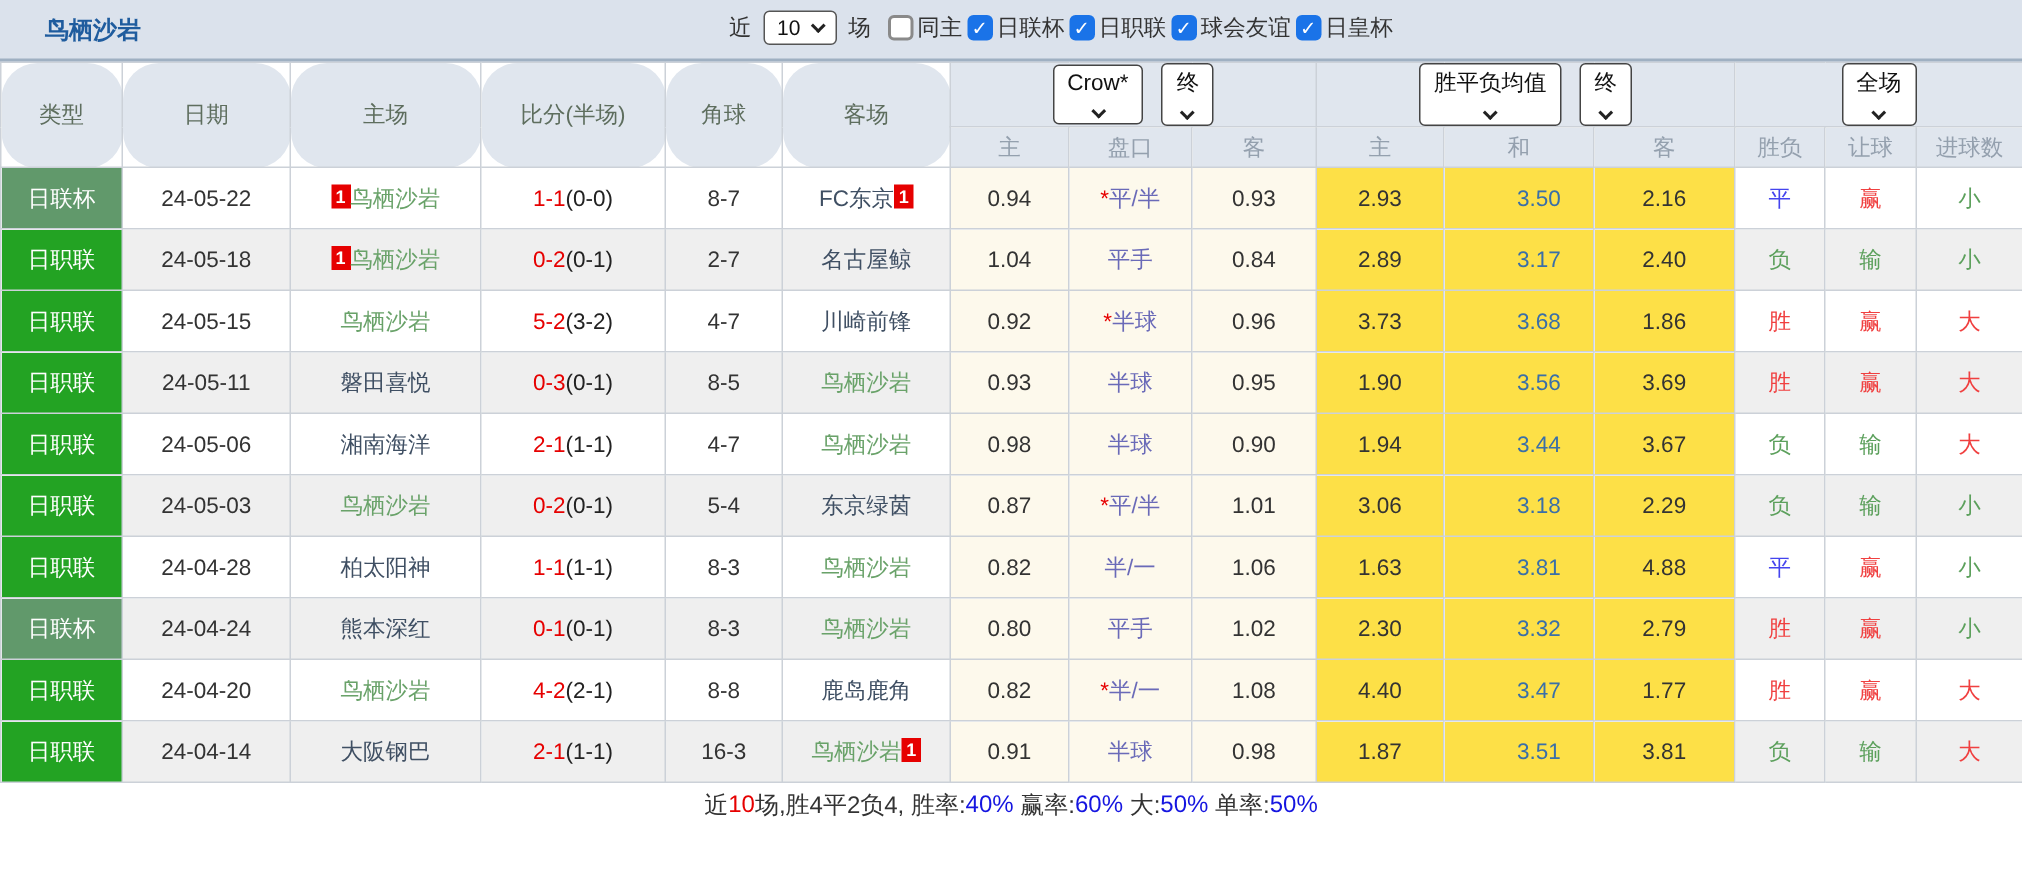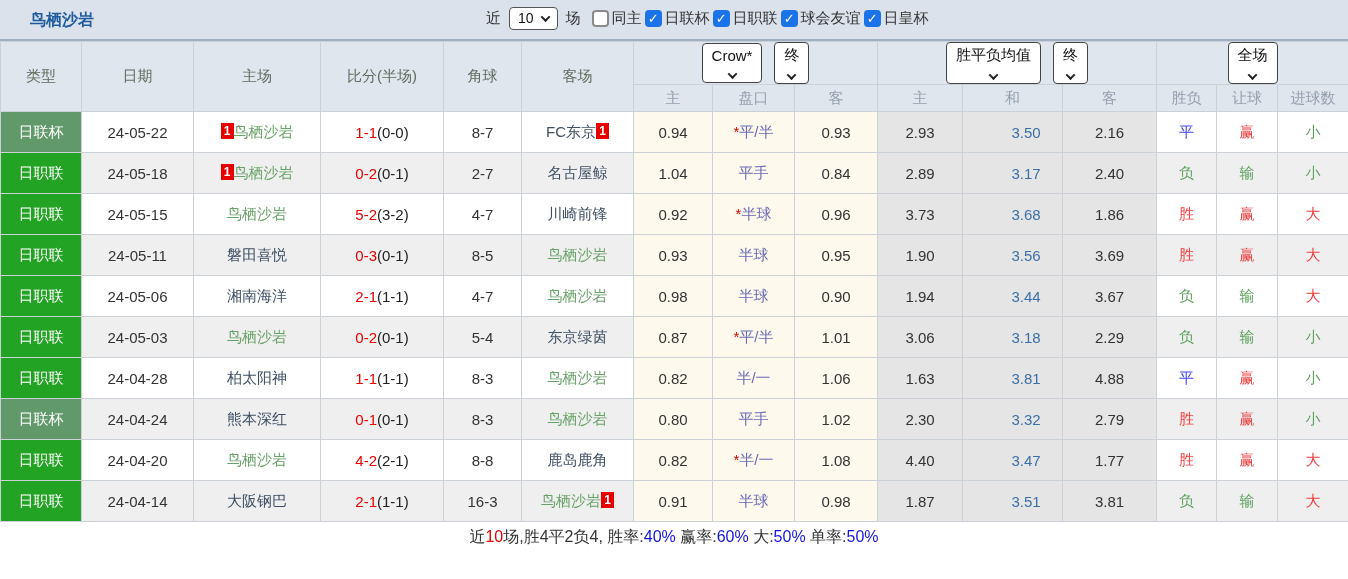--- a/index.html
+++ b/index.html
@@ -24,38 +24,38 @@
   .cb.unchecked { width:17px; height:17px; background:#fff; border:2px solid #8a8a8a; border-radius:4px; }
   .cb.checked { width:17px; height:17px; background:#1a73e8; border-radius:4px; color:#fff; font-size:13px; font-weight:bold; }
   .gap { width:8px; }
 
   
   table { border-collapse:collapse; table-layout:fixed; width:1348px; }
   td { border:1px solid #ccd1d8; text-align:center; overflow:hidden; white-space:nowrap; }
   thead td { background:#e0e6ee; }
   tr.hrow1 td { height:32px; }
   tr.hrow2 td { height:27px; font-size:15px; color:#94a0ae; }
-  .main-head { font-size:15px; color:#5e6e5e; }
+  .main-head { font-size:15px; color:#5e6e5e;border-radius:24px; }
   .group-cell { }
   .group-inner { display:flex; align-items:center; justify-content:center; gap:12px; }
   thead .sel { font-size:15px; padding:3px 9px; border-color:#444;flex-direction:column; }
 
   tbody tr { height:41px; font-size:15px; color:#333; }
   tbody tr:nth-child(odd)  td { background:#fff; }
   tbody tr:nth-child(even) td { background:#efefef; }
   td.type-cell { color:#fff; font-size:15px; padding:0; }
   tbody tr td.type-league { background:#23a323; }
   tbody tr td.type-cup    { background:#61996b; }
   .badge { display:inline-block; background:#e60000; color:#fff; font-size:12px; font-weight:bold; width:13px; height:16px; line-height:16px; vertical-align:2px; }
   .t-focus { color:#69a269; }
   .t-opp   { color:#3f4f63; }
   .score-red { color:#e60000; }
   .score-half { color:#222; }
   tbody tr td.col-asia { background:#fdf9ec; }
-  tbody tr td.col-eu   { background:#e5e5e5; }
+  tbody tr td.col-eu   { background:#fde047; }
   .handicap-txt { color:#6a6ab8; }
   .star { color:#e60000; }
   .eu-draw { color:#3a6fa8;padding-left:27px; }
   .c-red   { color:#f04040; }
   .c-blue  { color:#4444ee; }
   .c-green { color:#5ca05c; }
 
   
   .summary { height:30px; display:flex; align-items:center; justify-content:center; font-size:16px; }
   .seg-dark { color:#333; white-space:pre; }

